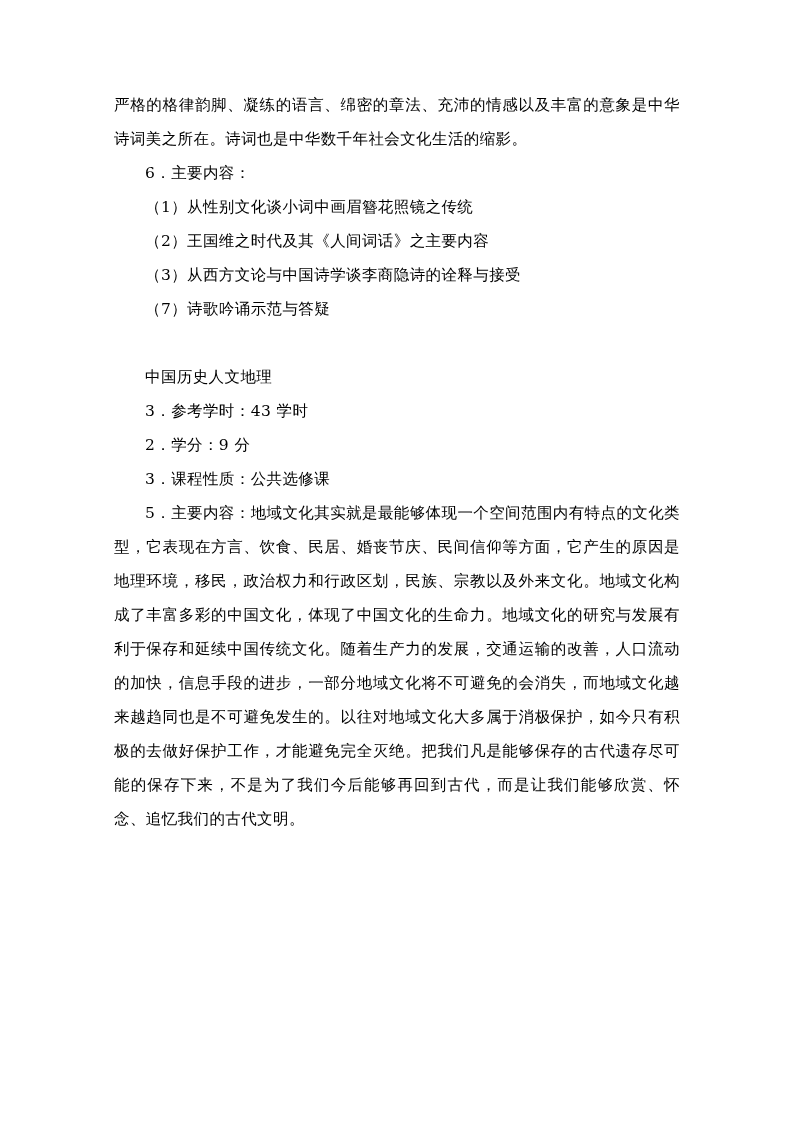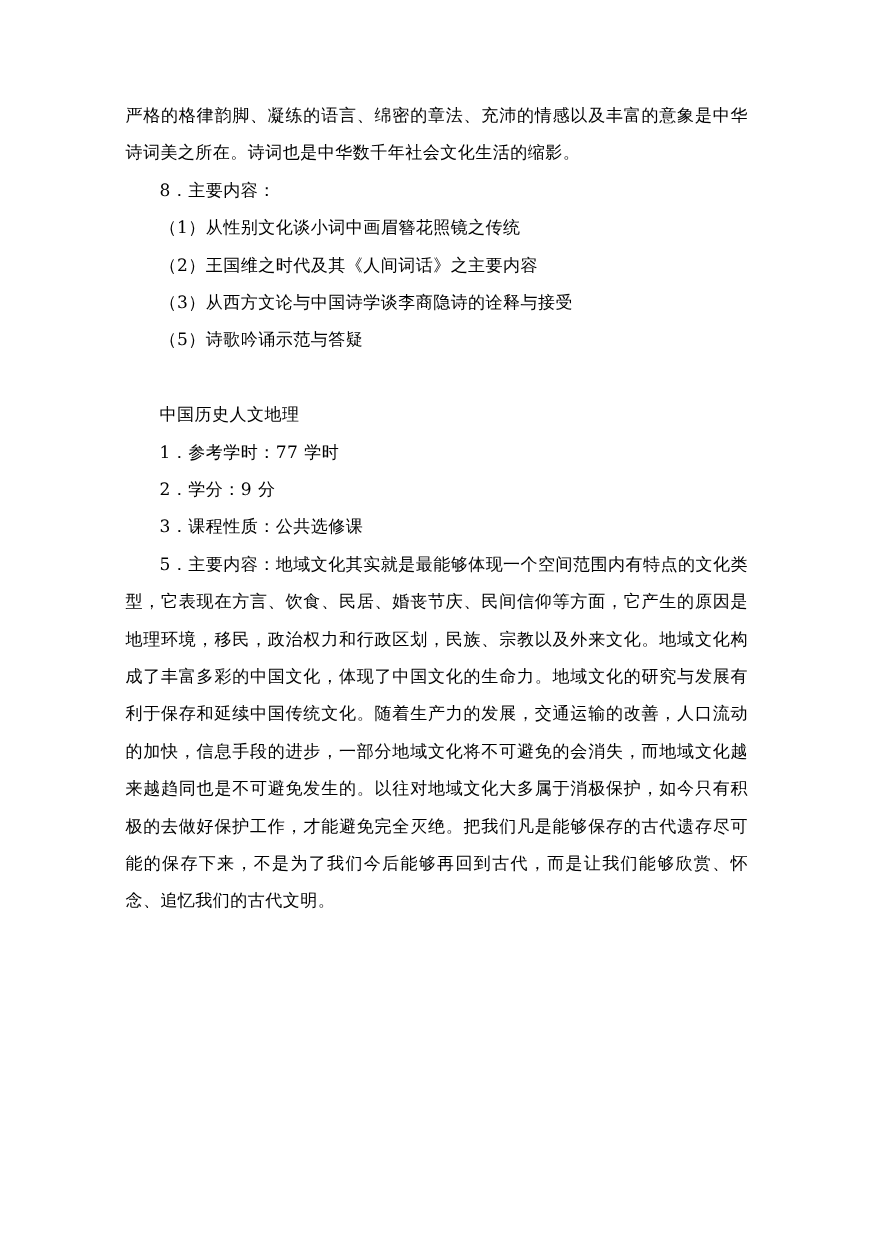--- a/index.html
+++ b/index.html
@@ -48,25 +48,25 @@
   .gap {
     height: 34px;
   }
 </style>
 </head>
 <body>
 
 <div class="page">
   <div class="content">
     <p class="para indent-0">严格的格律韵脚、凝练的语言、绵密的章法、充沛的情感以及丰富的意象是中华诗词美之所在。诗词也是中华数千年社会文化生活的缩影。</p>
-    <p class="para indent-1">8．主要内容：</p>
+    <p class="para indent-1">6．主要内容：</p>
     <p class="para indent-1">（1）从性别文化谈小词中画眉簪花照镜之传统</p>
     <p class="para indent-1">（2）王国维之时代及其《人间词话》之主要内容</p>
     <p class="para indent-1">（3）从西方文论与中国诗学谈李商隐诗的诠释与接受</p>
-    <p class="para indent-1">（5）诗歌吟诵示范与答疑</p>
+    <p class="para indent-1">（7）诗歌吟诵示范与答疑</p>
     <div class="gap"></div>
     <p class="para indent-1">中国历史人文地理</p>
-    <p class="para indent-1">1．参考学时：77 学时</p>
+    <p class="para indent-1">3．参考学时：43 学时</p>
     <p class="para indent-1">2．学分：9 分</p>
     <p class="para indent-1">3．课程性质：公共选修课</p>
     <p class="para indent-1">5．主要内容：地域文化其实就是最能够体现一个空间范围内有特点的文化类型，它表现在方言、饮食、民居、婚丧节庆、民间信仰等方面，它产生的原因是地理环境，移民，政治权力和行政区划，民族、宗教以及外来文化。地域文化构成了丰富多彩的中国文化，体现了中国文化的生命力。地域文化的研究与发展有利于保存和延续中国传统文化。随着生产力的发展，交通运输的改善，人口流动的加快，信息手段的进步，一部分地域文化将不可避免的会消失，而地域文化越来越趋同也是不可避免发生的。以往对地域文化大多属于消极保护，如今只有积极的去做好保护工作，才能避免完全灭绝。把我们凡是能够保存的古代遗存尽可能的保存下来，不是为了我们今后能够再回到古代，而是让我们能够欣赏、怀念、追忆我们的古代文明。</p>
   </div>
 </div>
 
 </body></html>

